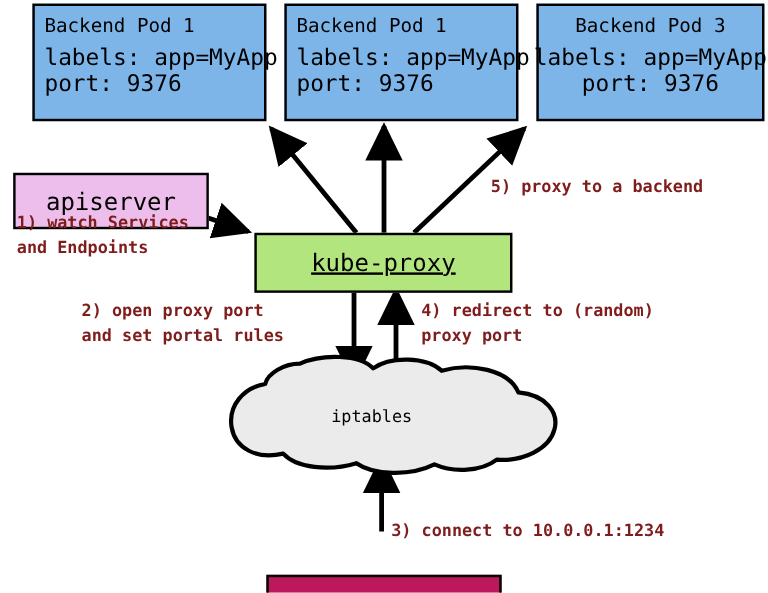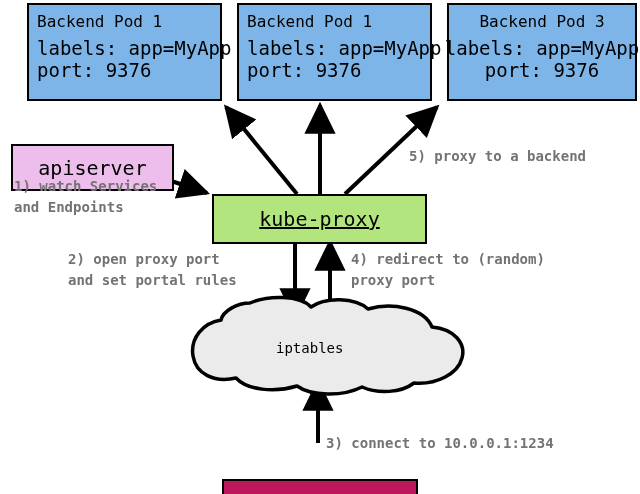--- a/index.html
+++ b/index.html
@@ -86,21 +86,21 @@
     font-size: 14px;
     color: #000000;
     white-space: nowrap;
   }
   .step {
     position: absolute;
     z-index: 4;
     font-size: 14px;
     font-weight: bold;
     line-height: 21px;
-    color: #737373;
+    color: #7f1d1d;
     white-space: nowrap;
   }
 </style>
 </head>
 <body>
 
 <div id="canvas">
 
   <svg class="layer" viewBox="0 0 640 494">
     <defs>

